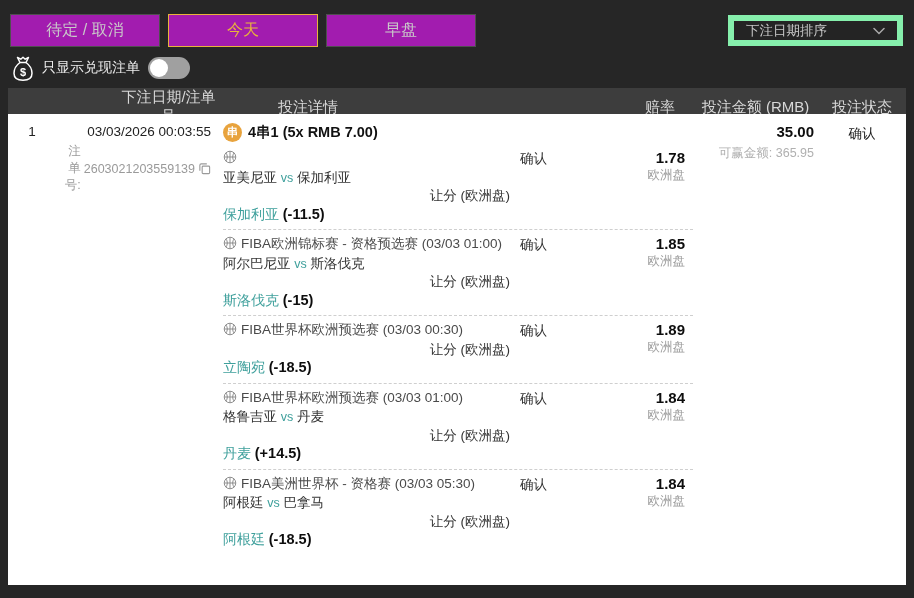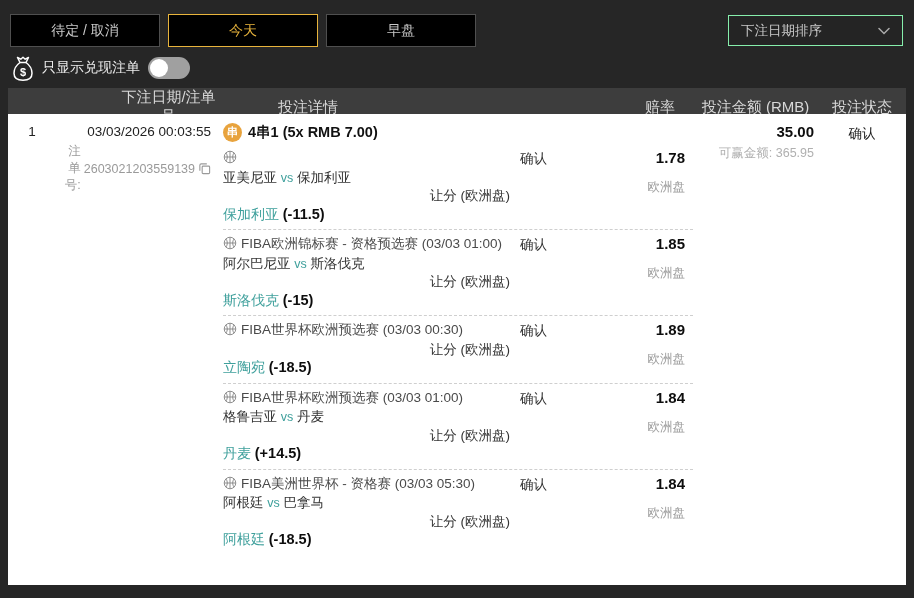--- a/index.html
+++ b/index.html
@@ -3,24 +3,24 @@
 <meta charset="utf-8">
 <style>
   * { margin:0; padding:0; box-sizing:border-box; }
   html,body { width:914px; height:598px; }
   body { font-family:"Liberation Sans","DejaVu Sans",sans-serif; background:#262626; }
   .frame { position:relative; width:914px; height:598px; background:#262626; overflow:hidden; }
 
   
   .topbar { position:absolute; top:14px; left:10px; right:11px; height:33px; display:flex; align-items:center; }
   .tabs { display:flex; gap:8px; }
-  .tab { width:150px; height:33px; background:#000000; border:1px solid #4f4f4f; color:#c9c9c9;
-         font-size:14px; font-family:inherit; cursor:pointer; }
+  .tab { width:150px; height:33px; background:#a21caf; border:1px solid #4f4f4f; color:#c9c9c9;
+         font-size:16px; font-family:inherit; cursor:pointer; }
   .tab.active { border-color:#e8b43c; color:#e8b43c; }
-  .sort-dropdown { margin-left:auto; width:175px; height:31px; border:1px solid #86efac; color:#c9c9c9;
+  .sort-dropdown { margin-left:auto; width:175px; height:31px; border:6px solid #86efac; color:#c9c9c9;
                    display:flex; align-items:center; justify-content:space-between; padding:0 12px;
                    font-size:13.5px; cursor:pointer; background:#242424; }
 
   
   .filter-row { position:absolute; top:54px; left:12px; display:flex; align-items:center; gap:8px; height:28px; }
   .moneybag { display:inline-flex; }
   .filter-label { color:#ececec; font-size:14px; }
   .toggle { position:relative; width:42px; height:22px; border-radius:11px; background:#a0a0a0; cursor:pointer; display:inline-block; }
   .toggle .knob { position:absolute; top:2px; left:2px; width:18px; height:18px; border-radius:50%; background:#fff; }
 
@@ -56,21 +56,21 @@
   .league { color:#4a4a4a; }
   .teams-line { color:#333; }
   .vs { color:#3fa09c; font-size:12.5px; }
   .market-line { color:#333;text-align:right; }
   .pick-line { margin-top:1px; }
   .pick { color:#3fa09c; font-size:14px; }
   .pick-hcp { color:#0d0d0d; font-size:14.5px; font-weight:bold; }
   .leg-status { font-size:13.5px; color:#333; padding-left:10px; padding-top:1px; }
   .leg-odds { text-align:right; padding-right:8px; }
   .odds { font-size:15px; font-weight:bold; color:#0d0d0d; line-height:18px; }
-  .odds-type { font-size:12.5px; color:#9a9a9a; margin-top:12px; }
+  .odds-type { font-size:12.5px; color:#9a9a9a; margin-top:0; }
 
   .amountcol { text-align:right; padding-right:4px; }
   .amount { font-size:15px; font-weight:bold; color:#0d0d0d; padding-top:3px; }
   .potential { font-size:12.5px; color:#b0b0b0; margin-top:5px; }
   .statuscol { text-align:center; font-size:13.5px; color:#222; padding-top:5px; }
 </style>
 </head>
 <body>
 
 <div class="frame">

